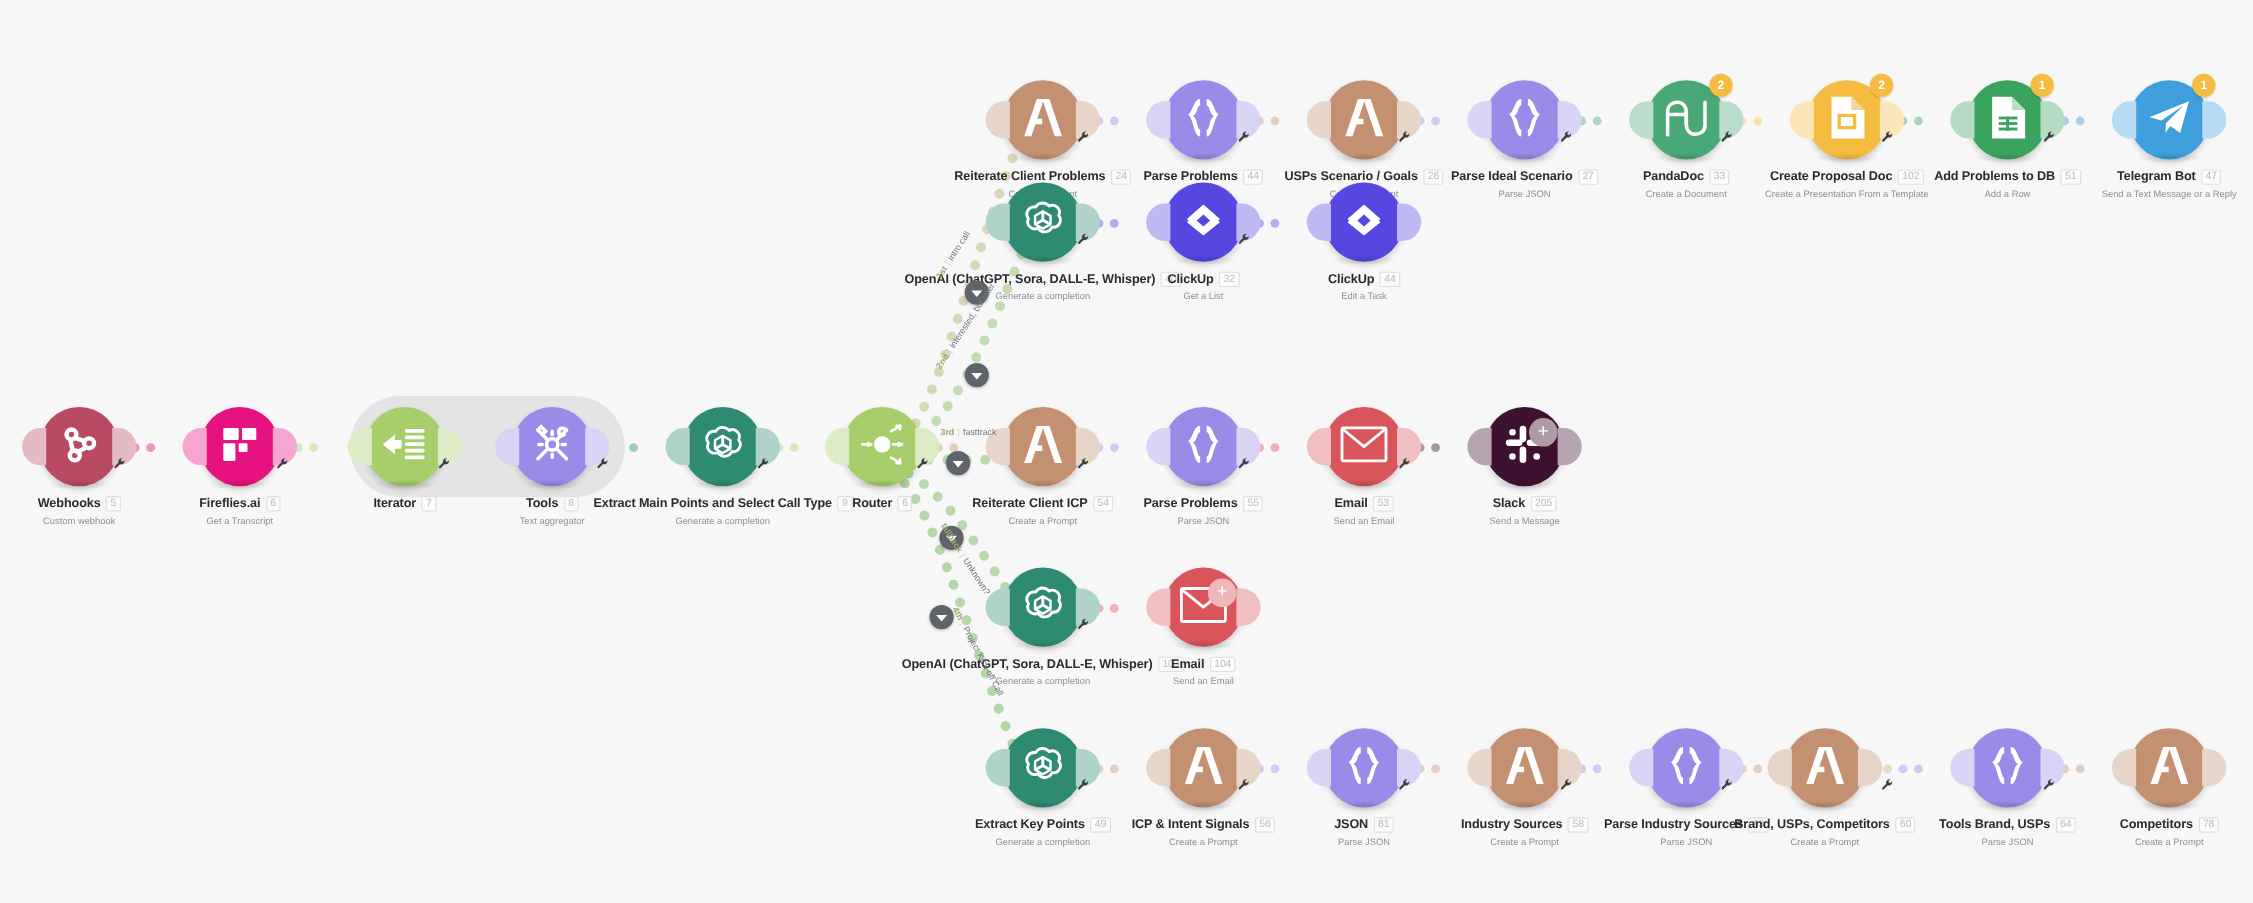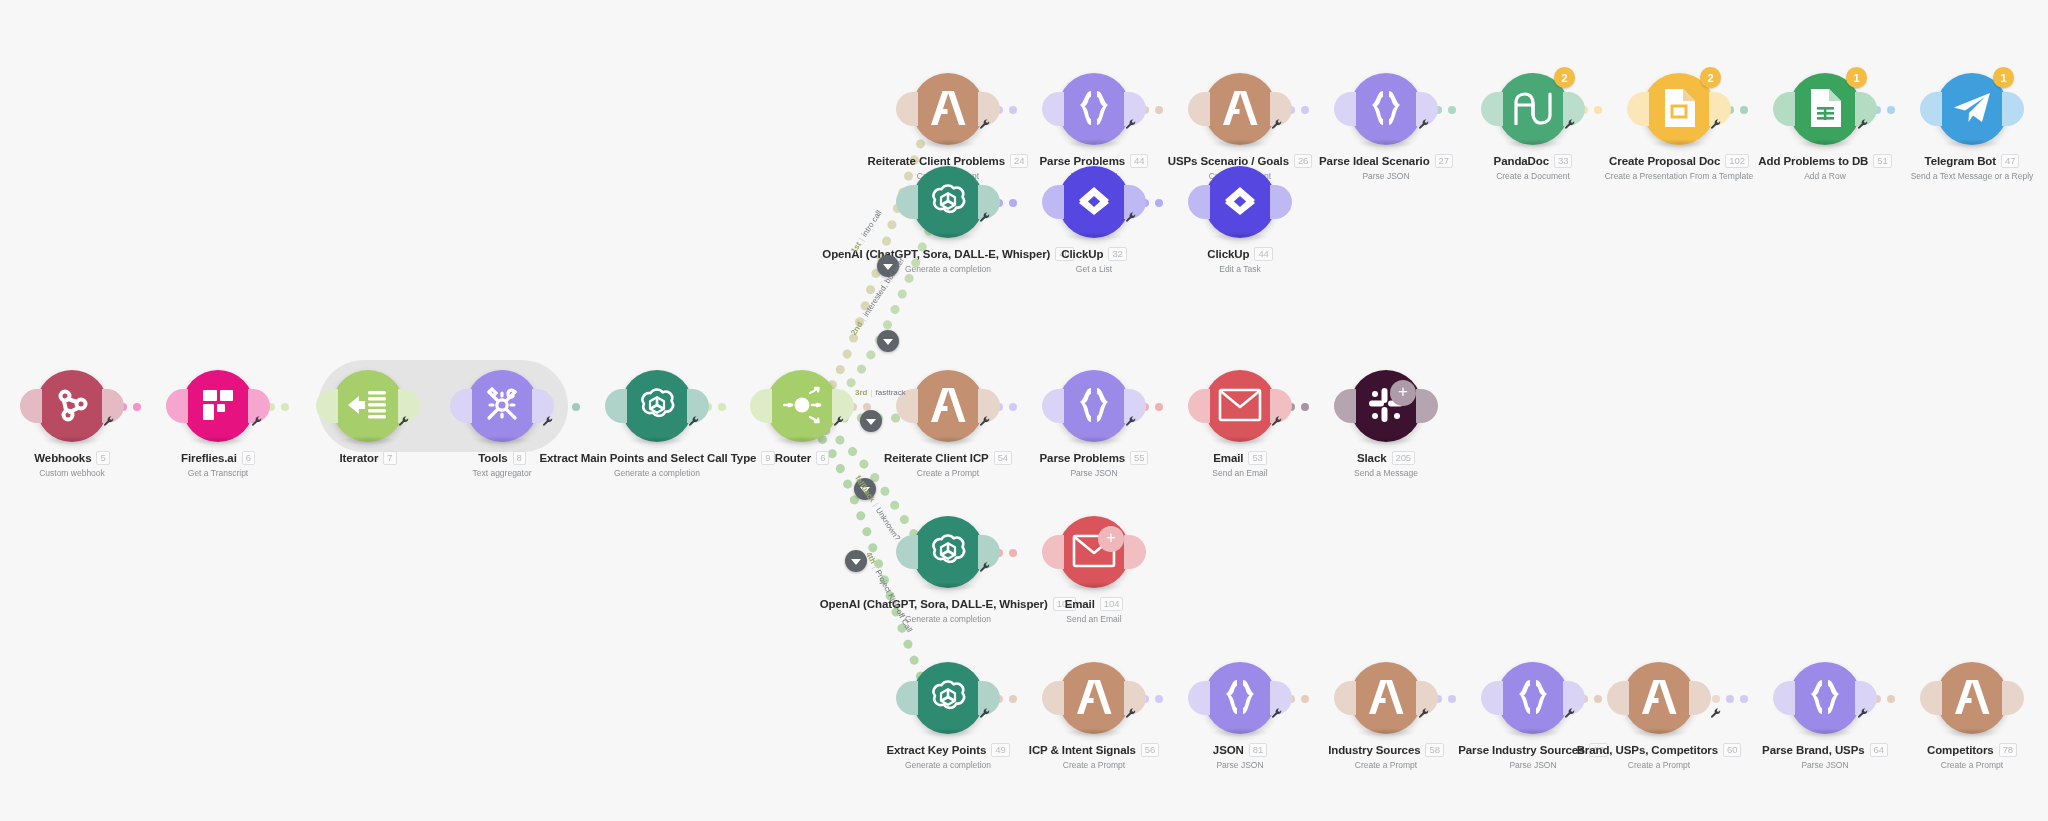--- a/index.html
+++ b/index.html
@@ -979,21 +979,21 @@
       <div class="lcap" style="background:#d9d3f6"></div>
       <div class="rcap" style="background:#d9d3f6"></div>
       <div class="glyph"><svg width="40" height="38" viewBox="0 0 40 38" fill="#fff">
         <path d="M17 2 C11 2 11 13 6 16 C11 19 11 36 17 36 L17 30 C14 30 15 20 10.5 17.5 C15 15 14 8 17 8 Z"></path>
         <path d="M23 2 C29 2 29 13 34 16 C29 19 29 36 23 36 L23 30 C26 30 25 20 29.5 17.5 C25 15 26 8 23 8 Z"></path>
             </svg></div>
 
       <div class="shadow"></div>
     </div>
     <div class="ntitle">
-      <span>Parse Brand, USPs</span>
+      <span>Tools Brand, USPs</span>
       <span class="nid">64</span>
     </div>
     <div class="nsub">Parse JSON</div>
   </div>
       <div class="node" style="left: 1897px; top: 662px;">
     <div class="bulb" style="background:#c39171">
       <div class="lcap" style="background:#e8d5c9"></div>
       <div class="rcap" style="background:#e8d5c9"></div>
       <div class="glyph"><svg width="40" height="34" viewBox="0 0 40 34" fill="#fff">
         <path d="M3 34 L14.5 0 L21 0 L9.5 34 Z"></path>

